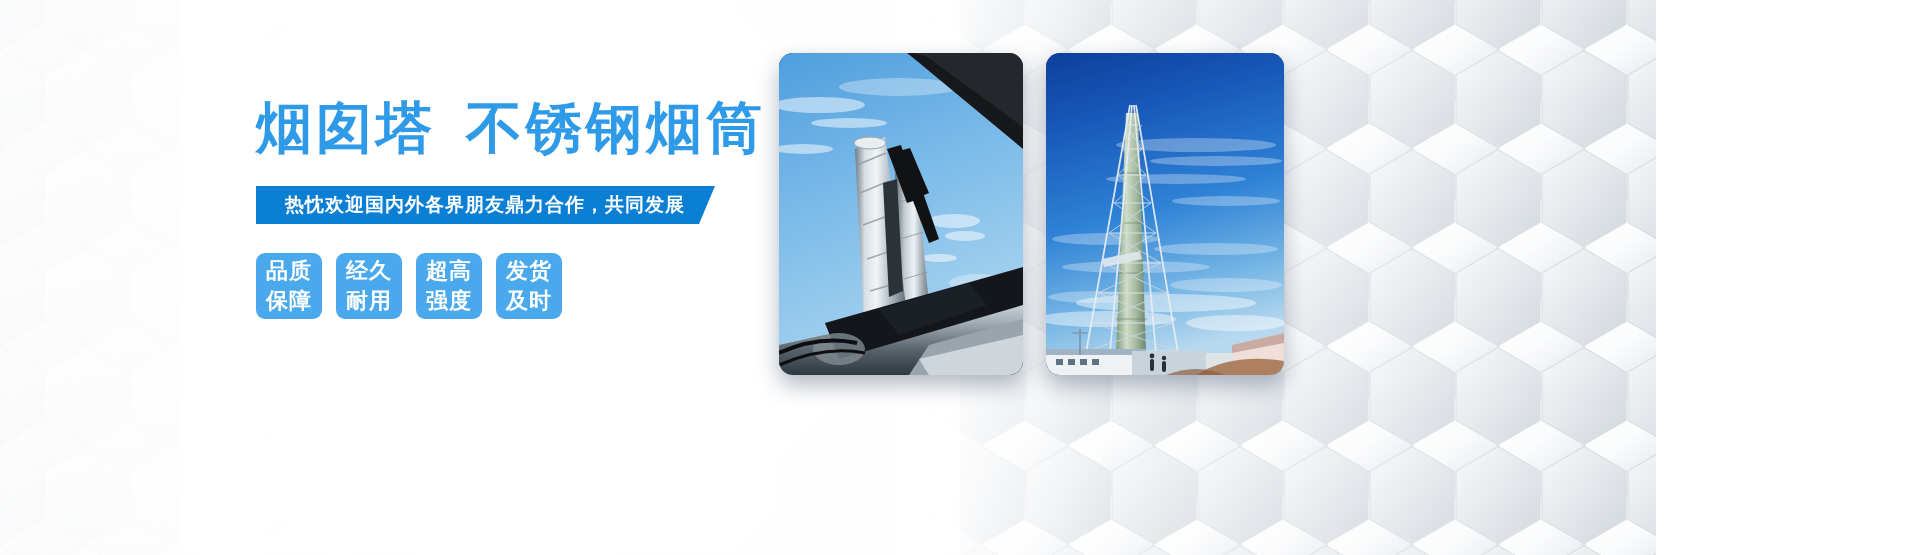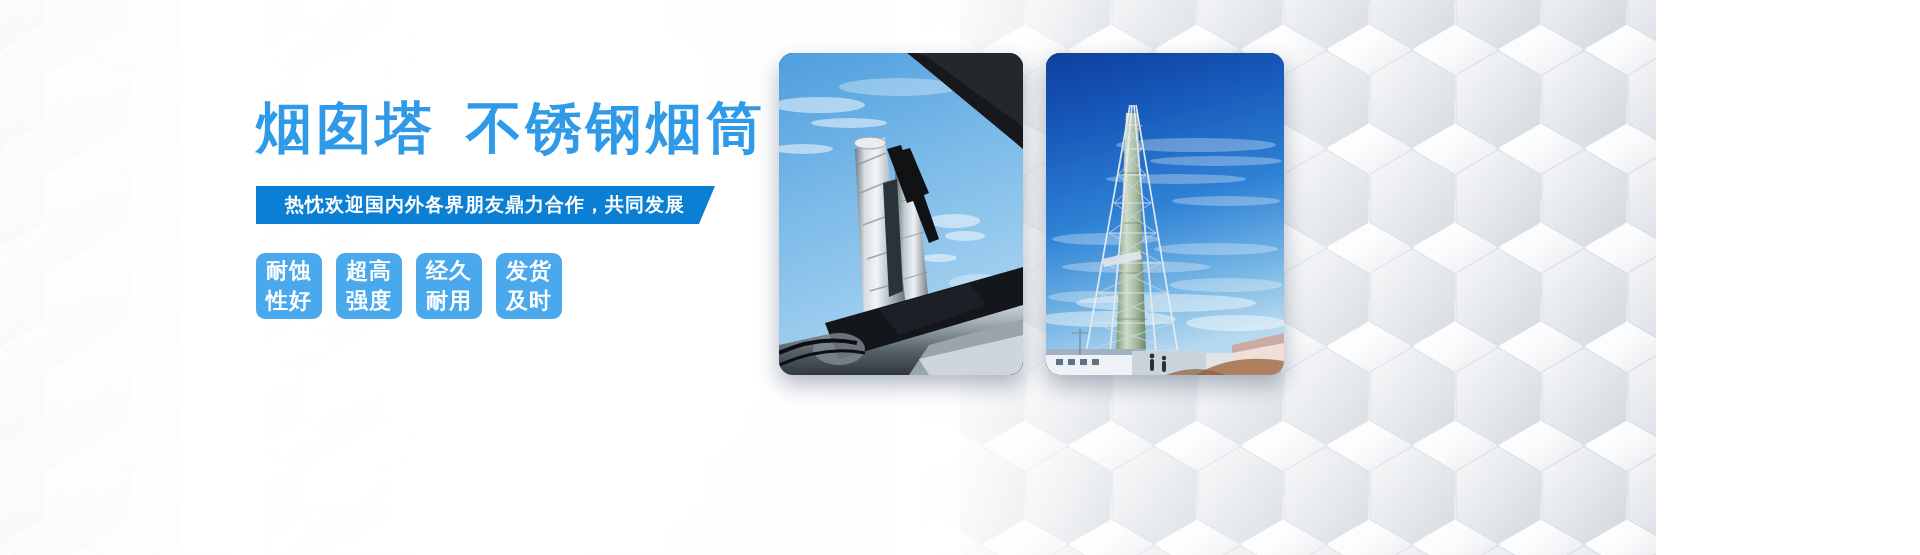--- a/index.html
+++ b/index.html
@@ -154,30 +154,30 @@
     <div class="title">
       <span>烟囱塔</span><span class="gap"></span><span>不锈钢烟筒</span>
     </div>
 
     <div class="ribbon">
       <span>热忱欢迎国内外各界朋友鼎力合作，共同发展</span>
     </div>
 
     <div class="badges">
       <div class="badge">
-        <span>耐蚀</span>
-        <span>性好</span>
+        <span>品质</span>
+        <span>保障</span>
+      </div>
+      <div class="badge">
+        <span>经久</span>
+        <span>耐用</span>
       </div>
       <div class="badge">
         <span>超高</span>
         <span>强度</span>
-      </div>
-      <div class="badge">
-        <span>经久</span>
-        <span>耐用</span>
       </div>
       <div class="badge">
         <span>发货</span>
         <span>及时</span>
       </div>
     </div>
   </div>
 
   <div class="photo" id="photo-1">
     <svg viewBox="0 0 244 322" preserveAspectRatio="none">

